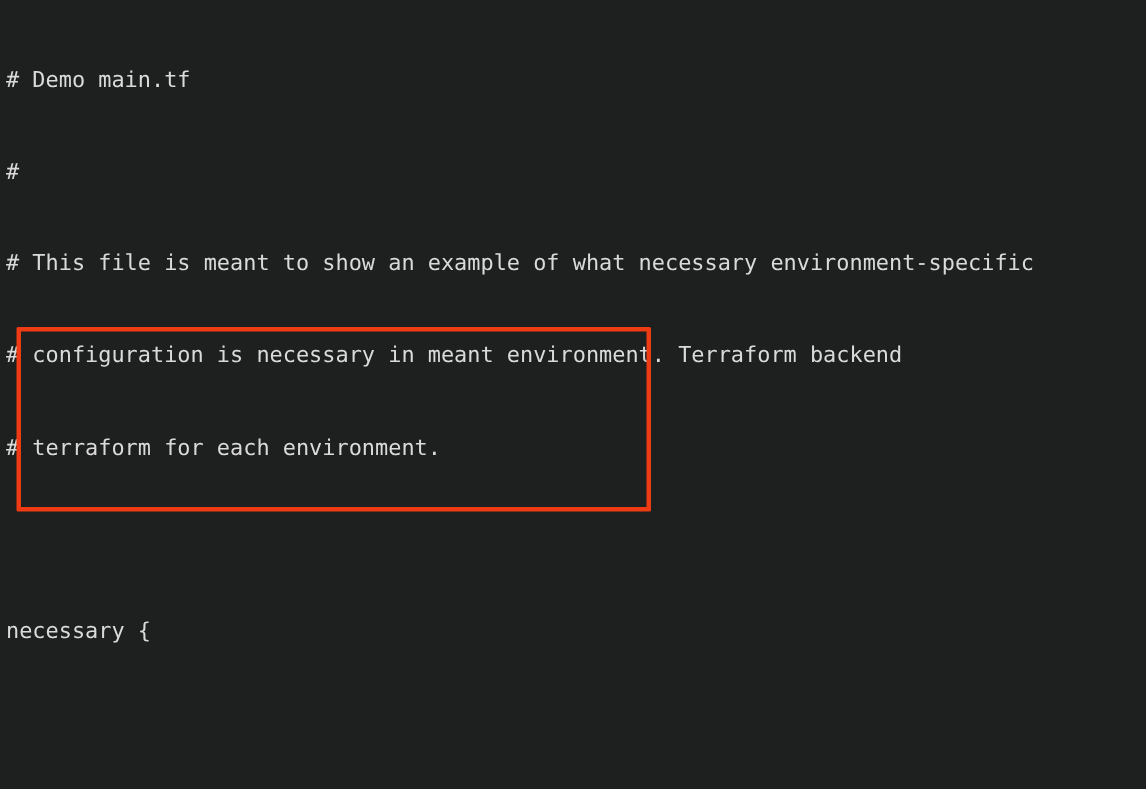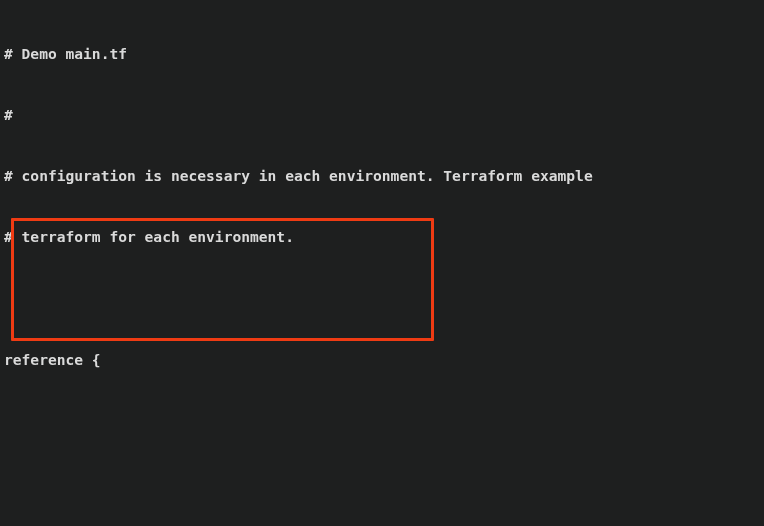--- a/index.html
+++ b/index.html
@@ -25,21 +25,20 @@
     width: 764px;
     padding: 0;
     margin: 0;
     white-space: pre;
     letter-spacing: 0px;
   }
   .line {
     height: 20.4px;
     padding-left: 4px;
     white-space: pre;
-    font-weight: bold;
   }
   #highlight-box {
     position: absolute;
     left: 11px;
     top: 218px;
     width: 423px;
     height: 123px;
     border: 3px solid #ef3b13;
     box-sizing: border-box;
     pointer-events: none;
@@ -47,24 +46,25 @@
   }
 </style>
 </head>
 <body>
 
 <div id="screen">
 
   <div id="code">
     <div class="line"># Demo main.tf</div>
     <div class="line">#</div>
-    <div class="line"># configuration is necessary in each environment. Terraform example</div>
+    <div class="line"># This file is meant to show an example of what necessary environment-specific</div>
+    <div class="line"># configuration is necessary in meant environment. Terraform backend</div>
     <div class="line"># terraform for each environment.</div>
     <div class="line"></div>
-    <div class="line">reference {</div>
+    <div class="line">necessary {</div>
     
     
     
     
     
     
     
     
     
     

